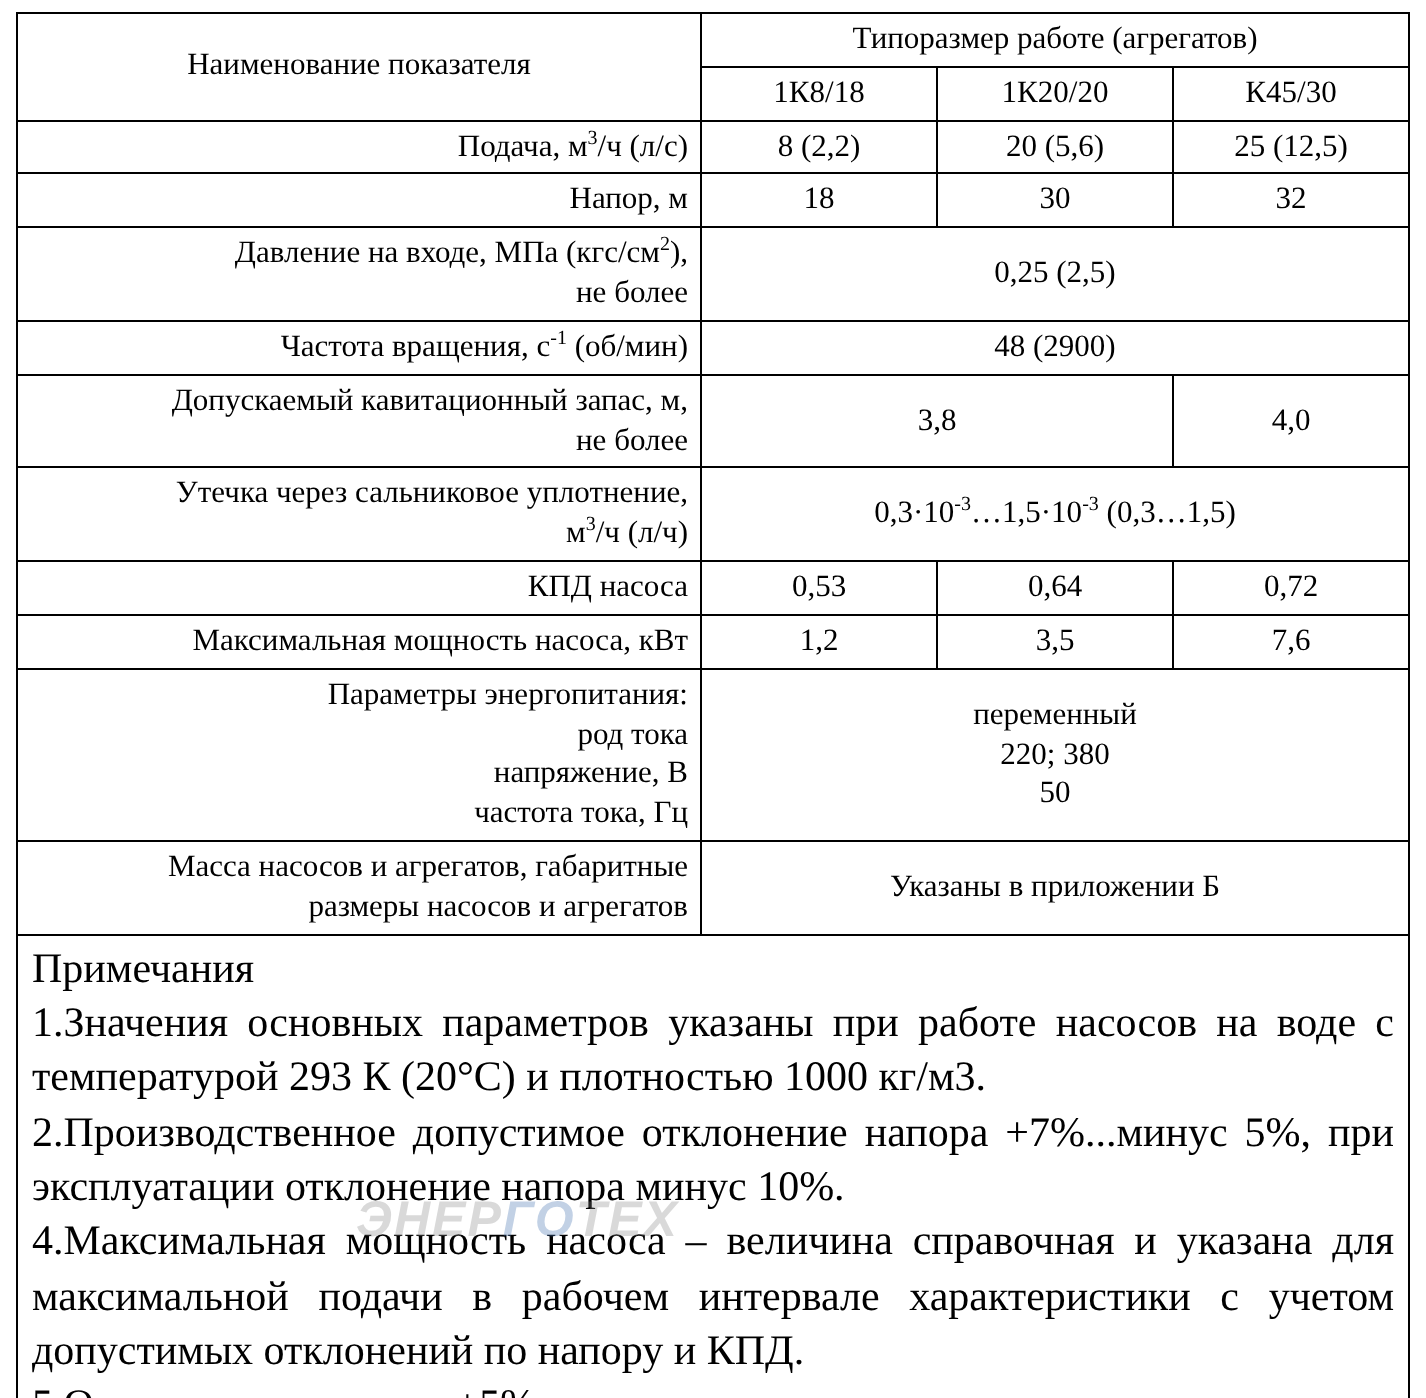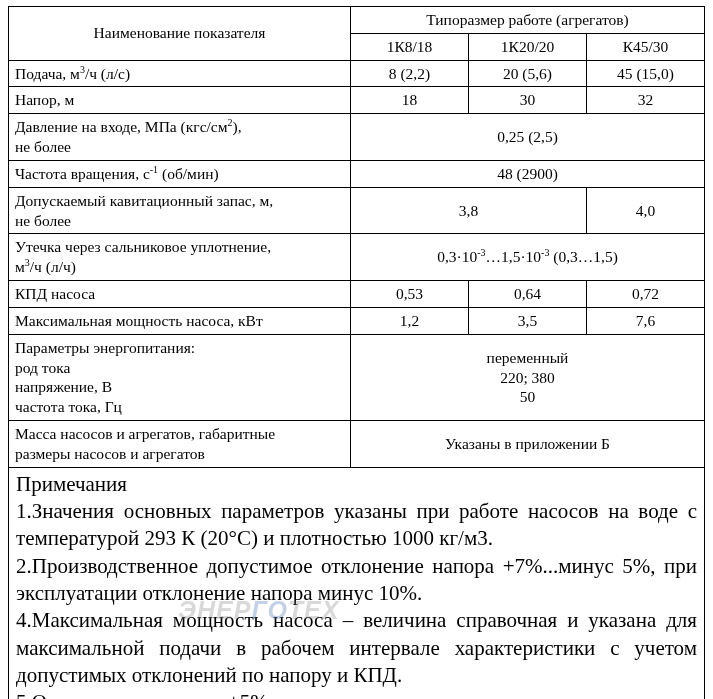--- a/index.html
+++ b/index.html
@@ -27,21 +27,21 @@
     table-layout: fixed;
   }
   table.spec td {
     border: 1px solid #000000;
     padding: 3px 6px;
     font-size: 15.5px;
     line-height: 1.28;
     vertical-align: middle;
   }
   td.label {
-    text-align: left;
+    text-align: right;
     margin-left: 25px;
   }
   td.ctr {
     text-align: center;
   }
   .col-name { width: 342px; }
   .col-v { width: 118px; }
   .hdr-name {
     text-align: center;
     vertical-align: middle;
@@ -107,21 +107,21 @@
       <tr>
         <td class="ctr">1К8/18</td>
         <td class="ctr">1К20/20</td>
         <td class="ctr">К45/30</td>
       </tr>
 
       <tr>
         <td class="label">Подача, м<sup>3</sup>/ч (л/с)</td>
         <td class="ctr">8 (2,2)</td>
         <td class="ctr">20 (5,6)</td>
-        <td class="ctr">45 (15,0)</td>
+        <td class="ctr">25 (12,5)</td>
       </tr>
 
       <tr>
         <td class="label">Напор, м</td>
         <td class="ctr">18</td>
         <td class="ctr">30</td>
         <td class="ctr">32</td>
       </tr>
 
       <tr>

